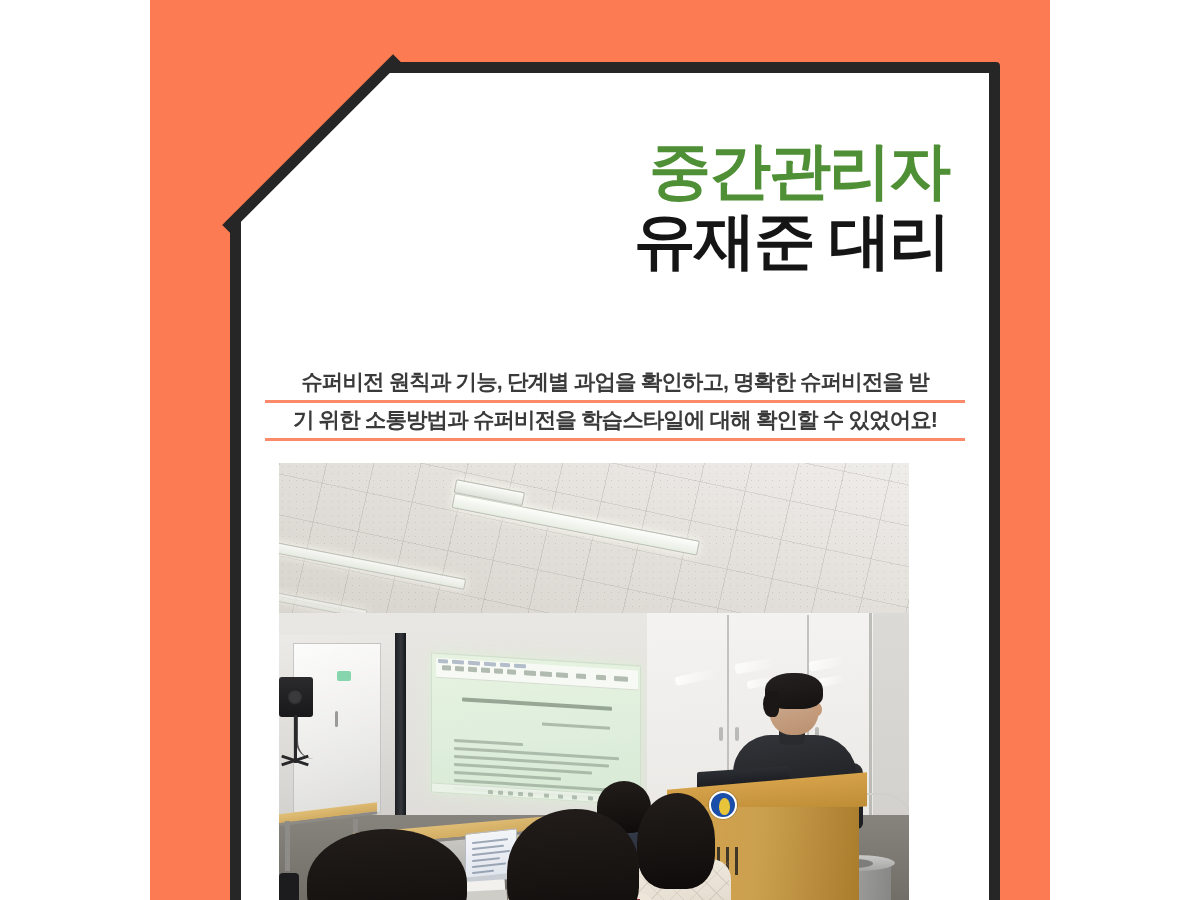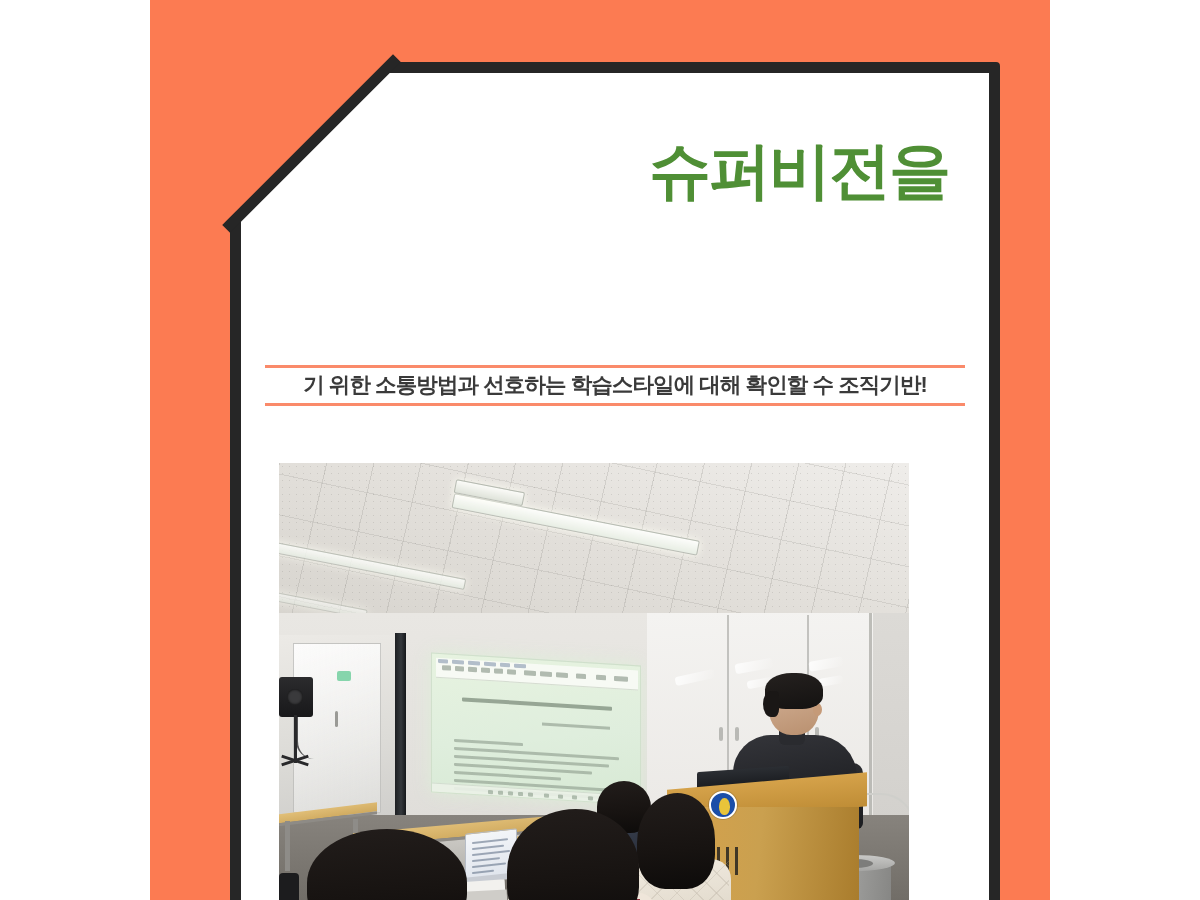--- a/index.html
+++ b/index.html
@@ -308,27 +308,29 @@
 </head>
 <body>
 
 <div id="stage">
 
   <div id="poster">
 
     <div id="card">
 
       <div id="title-block">
-        <div id="title-line1" class="kr">슈퍼비전을</div>
+        <div id="title-line1" class="kr">중간관리자</div>
+        <div id="title-line2" class="kr">유재준 대리</div>
       </div>
 
 
       <div id="sub">
+        <div class="sub-line kr">슈퍼비전 원칙과 기능, 단계별 과업을 확인하고, 명확한 슈퍼비전을 받</div>
         <div id="sub-l2-wrap">
-          <div class="sub-line kr">기 위한 소통방법과 선호하는 학습스타일에 대해 확인할 수 조직기반!</div>
+          <div class="sub-line kr">기 위한 소통방법과 슈퍼비전을 학습스타일에 대해 확인할 수 있었어요!</div>
         </div>
       </div>
 
       <div id="photo">
 
         <div class="layer ceiling"></div>
         <div class="layer ceil-grid"></div>
         <div class="layer ceil-dots"></div>
         <div class="layer lamp l1"></div>
         <div class="layer lamp l1b"></div>

